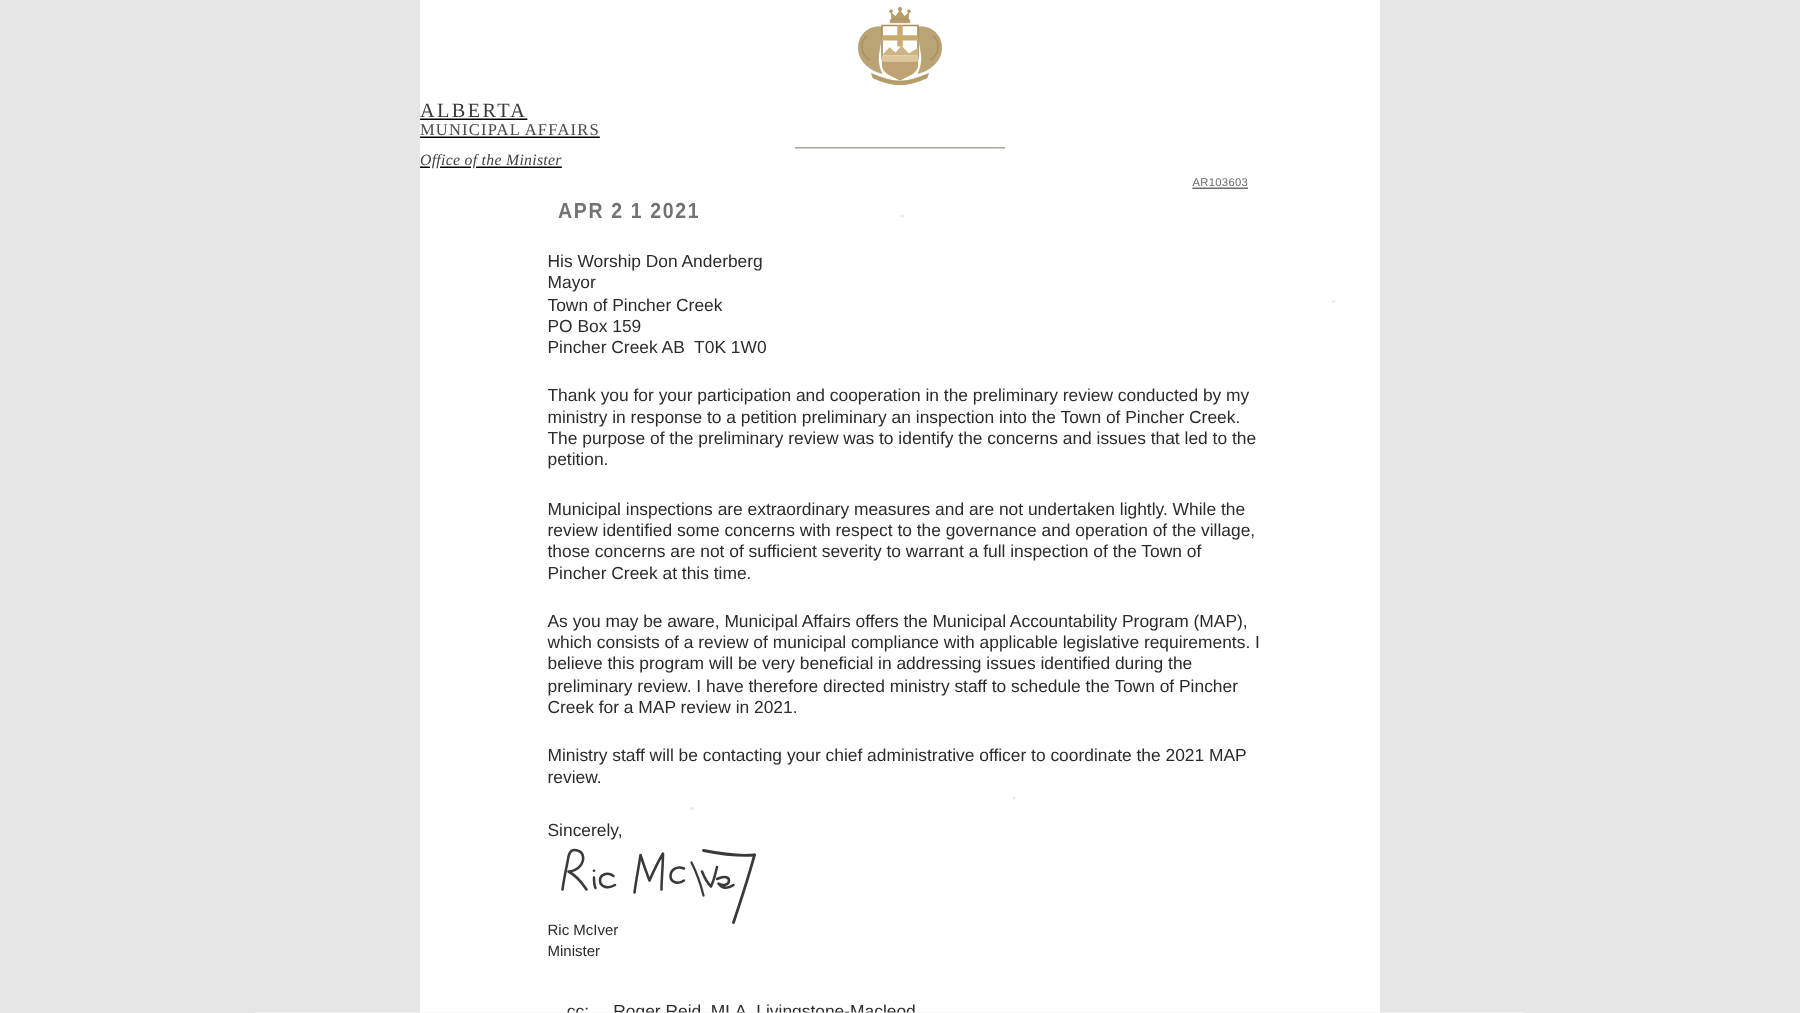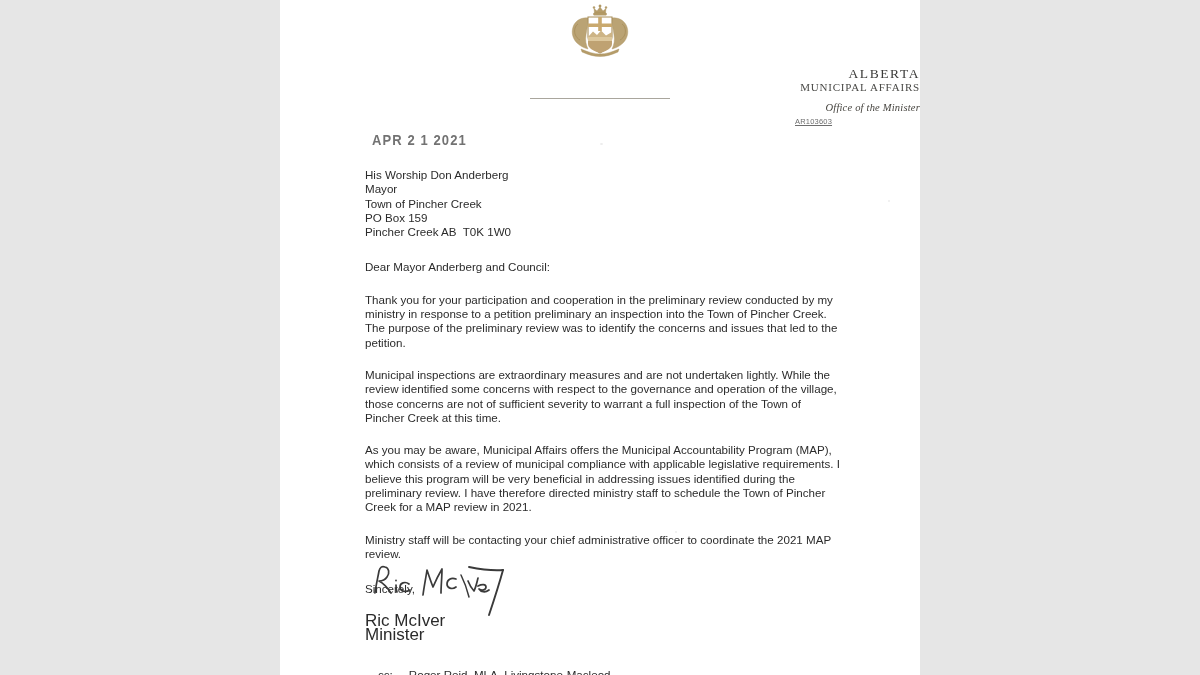--- a/index.html
+++ b/index.html
@@ -25,21 +25,22 @@
     background: #ffffff;
     overflow: hidden;
   }
 
   
   .letterhead {
     position: absolute;
     left: 0;
     top: 0;
     width: 640px;
-    text-align: right;
+    text-align: left;
+    text-decoration: underline;
   }
   .crest {
     margin: 4px auto 0;
     width: 104px;
     height: 62px;
     position: relative;
   }
   .crest svg { display: block; }
 
   .lh-alberta {
@@ -119,21 +120,21 @@
     left: 85px;
     top: 555px;
     width: 200px;
     height: 68px;
   }
   .sig-wrap svg { display: block; }
   .sig-name {
     position: absolute;
     left: 85px;
     top: 614px;
-    font-size: 17px;
+    font-size: 10px;
     color: #2b2b2b;
     line-height: 14.3px;
   }
   .cc-line {
     position: absolute;
     left: 85px;
     top: 655px;
     font-size: 11.6px;
     color: #2b2b2b;
     white-space: pre;
@@ -196,21 +197,20 @@
 
   <div class="date-stamp">APR 2 1 2021</div>
 
   <div class="body-block">
     <div class="addr-line">His Worship Don Anderberg</div>
     <div class="addr-line">Mayor</div>
     <div class="addr-line">Town of Pincher Creek</div>
     <div class="addr-line">PO Box 159</div>
     <div class="addr-line">Pincher Creek AB  T0K 1W0</div>
 
-    <div class="salutation">Dear Mayor Anderberg and Council:</div>
 
     <div class="para">Thank you for your participation and cooperation in the preliminary review conducted by my ministry in response to a petition preliminary an inspection into the Town of Pincher Creek. The purpose of the preliminary review was to identify the concerns and issues that led to the petition.</div>
     <div class="para">Municipal inspections are extraordinary measures and are not undertaken lightly. While the review identified some concerns with respect to the governance and operation of the village, those concerns are not of sufficient severity to warrant a full inspection of the Town of Pincher Creek at this time.</div>
     <div class="para">As you may be aware, Municipal Affairs offers the Municipal Accountability Program (MAP), which consists of a review of municipal compliance with applicable legislative requirements. I believe this program will be very beneficial in addressing issues identified during the preliminary review. I have therefore directed ministry staff to schedule the Town of Pincher Creek for a MAP review in 2021.</div>
     <div class="para">Ministry staff will be contacting your chief administrative officer to coordinate the 2021 MAP review.</div>
 
     <div class="closing">Sincerely,</div>
   </div>
 
   <div class="sig-wrap">

